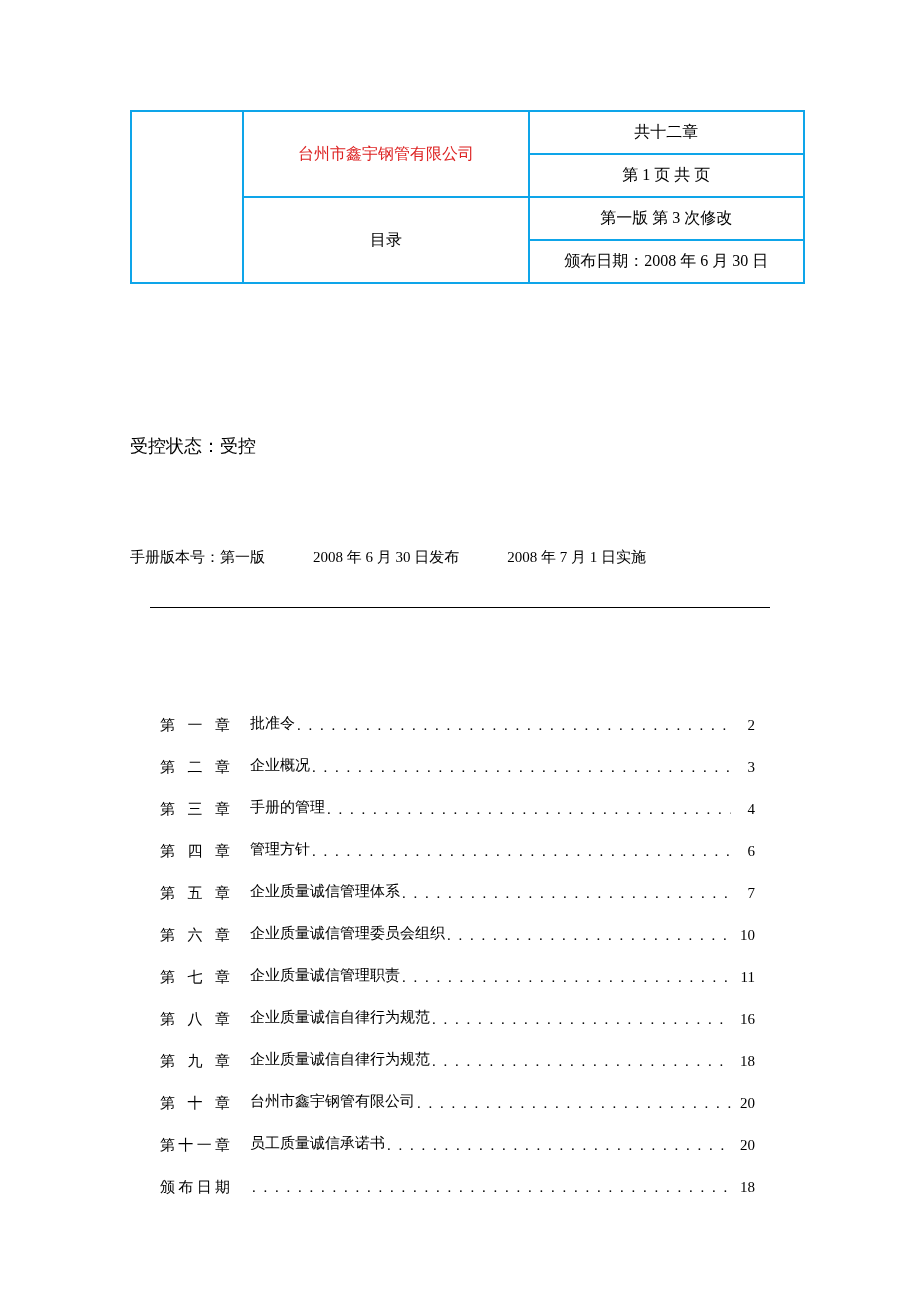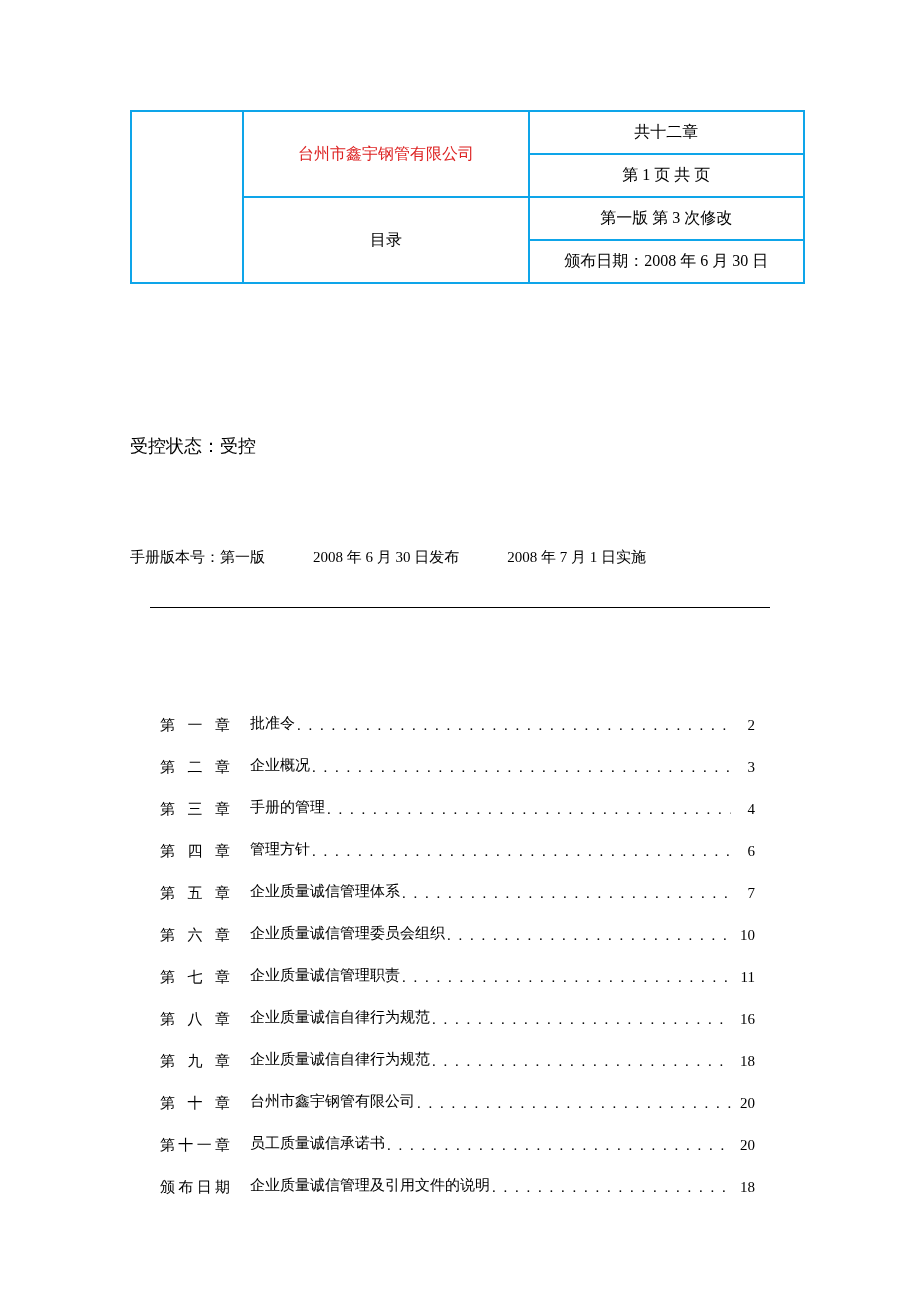--- a/index.html
+++ b/index.html
@@ -185,19 +185,18 @@
         <span class="toc-page">20</span>
       </div>
       <div class="toc-row">
         <span class="toc-chapter">第十一章</span>
         <span class="toc-title">员工质量诚信承诺书</span>
         <span class="toc-dots">. . . . . . . . . . . . . . . . . . . . . . . . . . . . . . . . . . . . . . . . . . . . . . . . . . . . . . . . . . . . . . . . . . . . . . . . . . . . . . . . . . . . . . . . . . . . . . . . . . . . </span>
         <span class="toc-page">20</span>
       </div>
       <div class="toc-row">
         <span class="toc-chapter">颁布日期</span>
-        <span class="toc-title">企业质量诚信管理及引用文件的说明</span>
         <span class="toc-dots">. . . . . . . . . . . . . . . . . . . . . . . . . . . . . . . . . . . . . . . . . . . . . . . . . . . . . . . . . . . . . . . . . . . . . . . . . . . . . . . . . . . . . . . . . . . . . . . . . . . . </span>
         <span class="toc-page">18</span>
       </div>
     </div>
 
 </div>
 
 </body></html>

